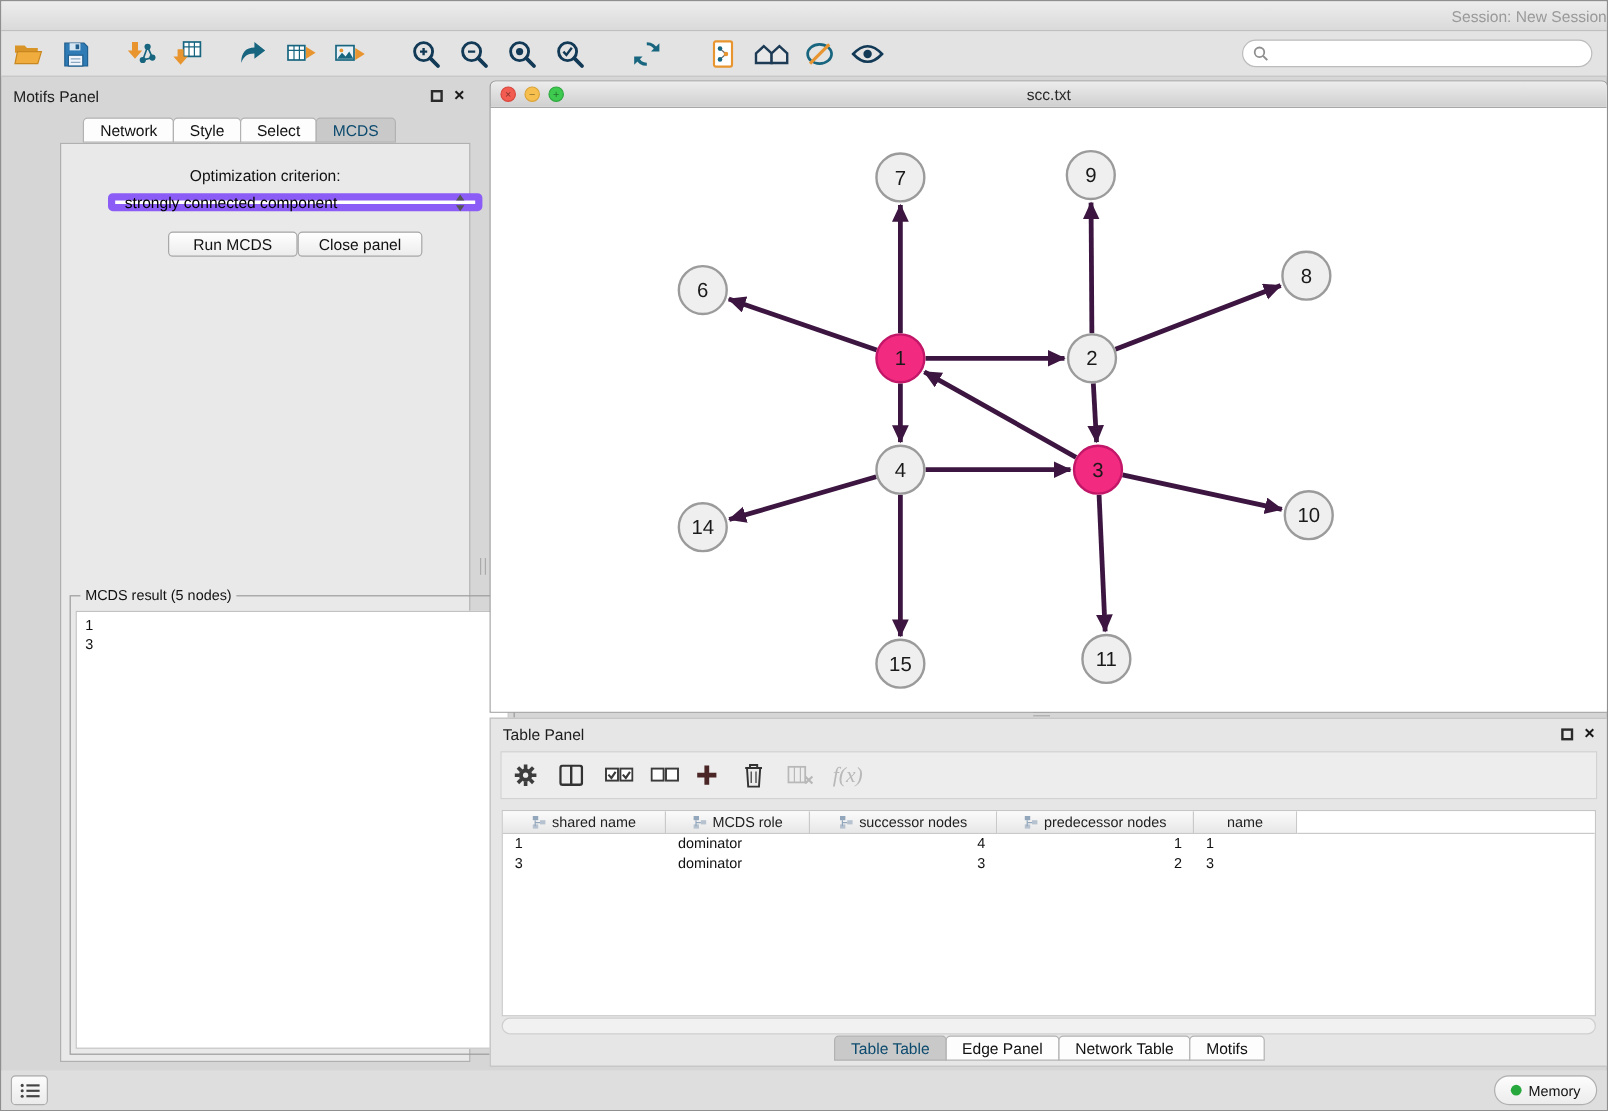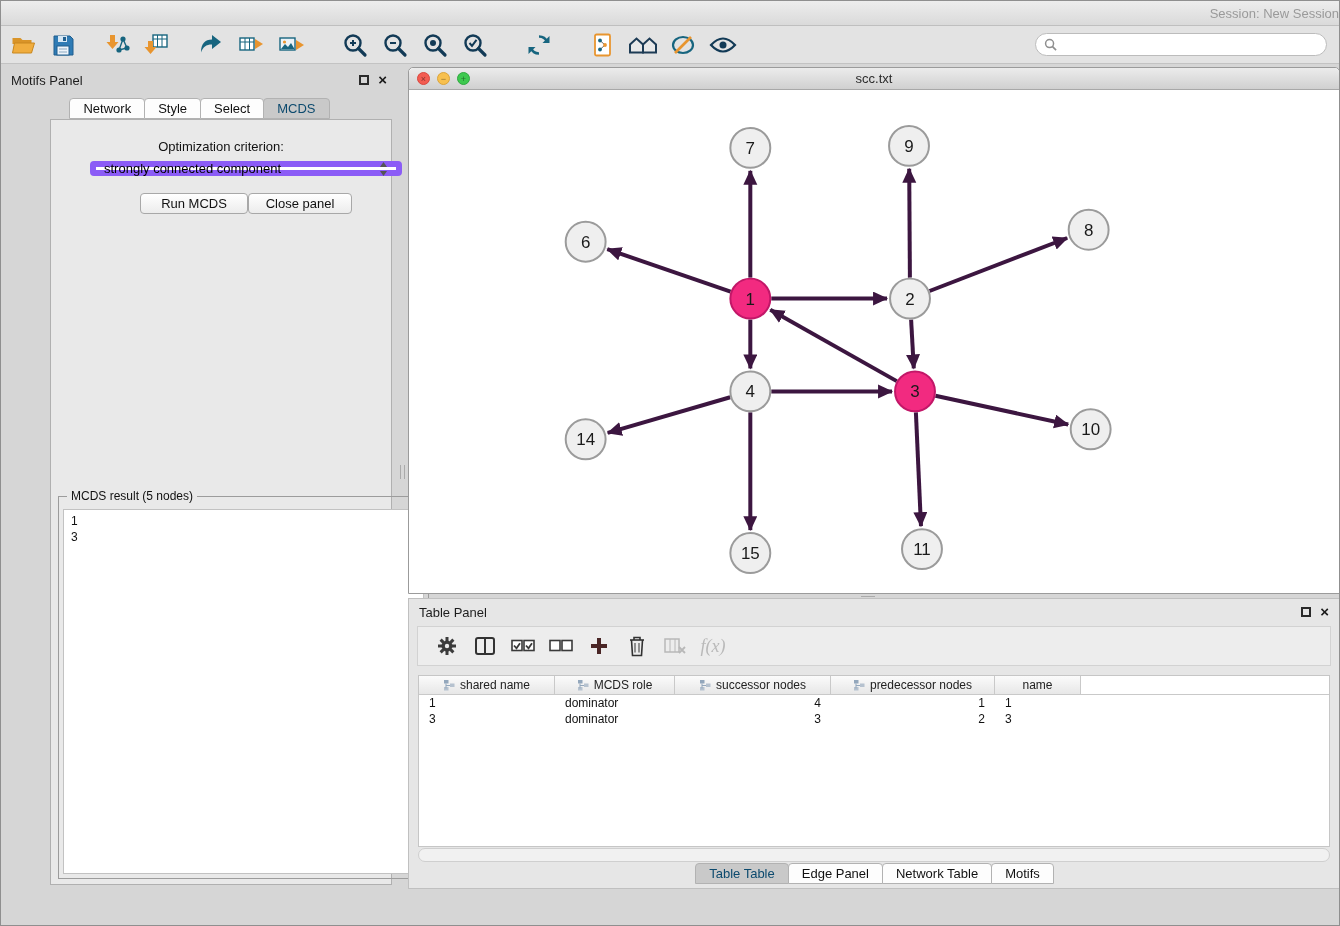--- a/index.html
+++ b/index.html
@@ -65,21 +65,21 @@
   .tl.yellow { background:#f7c04e; border:1px solid #dba43a; }
   .tl.green { background:#3ec94f; border:1px solid #2fa840; }
   .net-canvas { position:absolute; top:22px; left:0; right:0; bottom:0; background:#fff; }
   .net-canvas svg { width:100%; height:100%; display:block; }
 
   
   .table-panel { position:absolute; left:407px; top:597px; width:932px; height:291px; background:#e6e6e6;
     border:1px solid #c0c0c0; }
   .tp-toolbar { position:absolute; top:27px; left:8px; right:8px; height:40px; background:#ededed;
     border:1px solid #d2d2d2; display:flex; align-items:center; padding-left:10px; }
-  .tp-btn { width:38px; height:32px; display:flex; align-items:center; justify-content:center; cursor:pointer; }
+  .tp-btn { width:38px; height:32px; display:flex; align-items:center; cursor:pointer; }
   .fx { font-family:"Liberation Serif", serif; font-style:italic; font-size:18px; color:#b9b9b9; }
   .tp-table { position:absolute; top:76px; left:9px; right:9px; height:172px; background:#fff;
     border:1px solid #c6c6c6; overflow:hidden; }
   .thead { display:flex; height:19px; }
   .th { background:linear-gradient(#fbfbfb,#e7e7e7); border-right:1px solid #c9c9c9; border-bottom:1px solid #c9c9c9;
     display:flex; align-items:center; justify-content:center; gap:5px; font-size:12px; color:#222; cursor:pointer; }
   .th.filler { flex:1; background:#fff; border-right:none; cursor:default; }
   .trow { display:flex; height:16px; font-size:12px; color:#111; }
   .td { padding:0 10px; line-height:16px; white-space:nowrap; overflow:hidden; }
   .td.right { text-align:right; }
@@ -465,14 +465,30 @@
     </div>
     <div class="tp-scroll"></div>
     <div class="tp-tabs">
       <span class="tab active">Table Table</span>
       <span class="tab">Edge Panel</span>
       <span class="tab">Network Table</span>
       <span class="tab">Motifs</span>
     </div>
   </div>
 
+  <div class="statusbar">
+    <div class="sb-list-btn">
+      <svg width="18" height="14" viewBox="0 0 18 14">
+          <circle cx="2.5" cy="2.5" r="1.3" fill="#444"></circle>
+          <rect x="6" y="1.6" width="11" height="1.8" fill="#444"></rect>
+          <circle cx="2.5" cy="7" r="1.3" fill="#444"></circle>
+          <rect x="6" y="6.1" width="11" height="1.8" fill="#444"></rect>
+          <circle cx="2.5" cy="11.5" r="1.3" fill="#444"></circle>
+          <rect x="6" y="10.6" width="11" height="1.8" fill="#444"></rect>
+        </svg>
+    </div>
+    <div class="sb-memory">
+      <span class="mem-dot" style="background: rgb(39, 168, 60);"></span>
+      <span>Memory</span>
+    </div>
+  </div>
 
 </div>
 
 </body></html>

